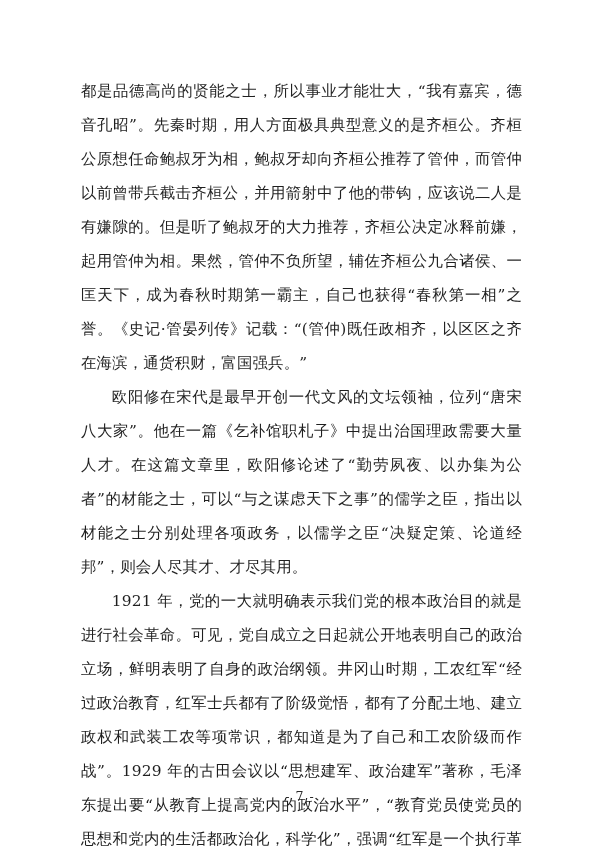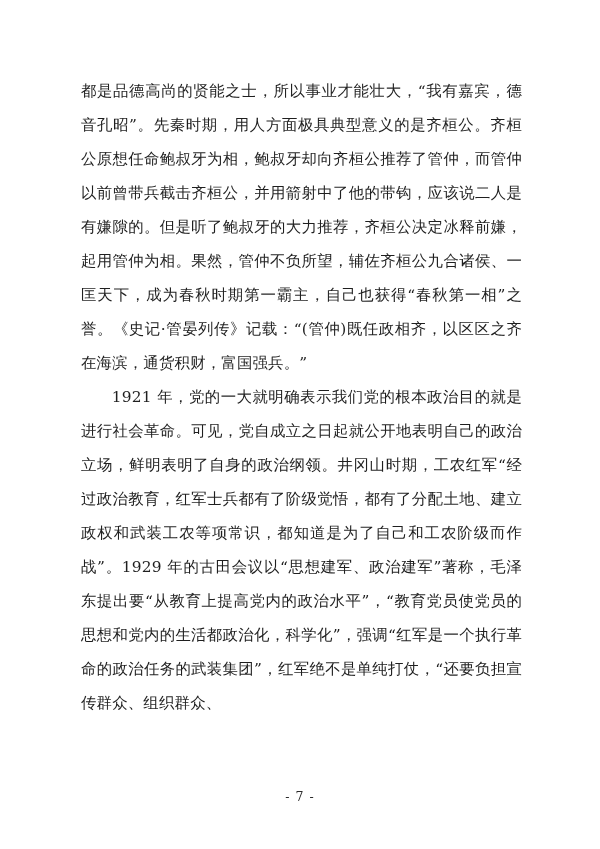--- a/index.html
+++ b/index.html
@@ -44,16 +44,17 @@
     letter-spacing: 1px;
     color: #2a2a2a;
   }
 </style>
 </head>
 <body>
 
 <div class="page">
   <div class="text-block">
     <p>都是品德高尚的贤能之士，所以事业才能壮大，“我有嘉宾，德音孔昭”。先秦时期，用人方面极具典型意义的是齐桓公。齐桓公原想任命鲍叔牙为相，鲍叔牙却向齐桓公推荐了管仲，而管仲以前曾带兵截击齐桓公，并用箭射中了他的带钩，应该说二人是有嫌隙的。但是听了鲍叔牙的大力推荐，齐桓公决定冰释前嫌，起用管仲为相。果然，管仲不负所望，辅佐齐桓公九合诸侯、一匡天下，成为春秋时期第一霸主，自己也获得“春秋第一相”之誉。《史记·管晏列传》记载：“(管仲)既任政相齐，以区区之齐在海滨，通货积财，富国强兵。”</p>
+    <p class="indent">欧阳修在宋代是最早开创一代文风的文坛领袖，位列“唐宋八大家”。他在一篇《乞补馆职札子》中提出治国理政需要大量人才。在这篇文章里，欧阳修论述了“勤劳夙夜、以办集为公者”的材能之士，可以“与之谋虑天下之事”的儒学之臣，指出以材能之士分别处理各项政务，以儒学之臣“决疑定策、论道经邦”，则会人尽其才、才尽其用。</p>
     <p class="indent">1921 年，党的一大就明确表示我们党的根本政治目的就是进行社会革命。可见，党自成立之日起就公开地表明自己的政治立场，鲜明表明了自身的政治纲领。井冈山时期，工农红军“经过政治教育，红军士兵都有了阶级觉悟，都有了分配土地、建立政权和武装工农等项常识，都知道是为了自己和工农阶级而作战”。1929 年的古田会议以“思想建军、政治建军”著称，毛泽东提出要“从教育上提高党内的政治水平”，“教育党员使党员的思想和党内的生活都政治化，科学化”，强调“红军是一个执行革命的政治任务的武装集团”，红军绝不是单纯打仗，“还要负担宣传群众、组织群众、</p>
   </div>
   <div class="page-footer">- 7 -</div>
 </div>
 
 </body></html>

